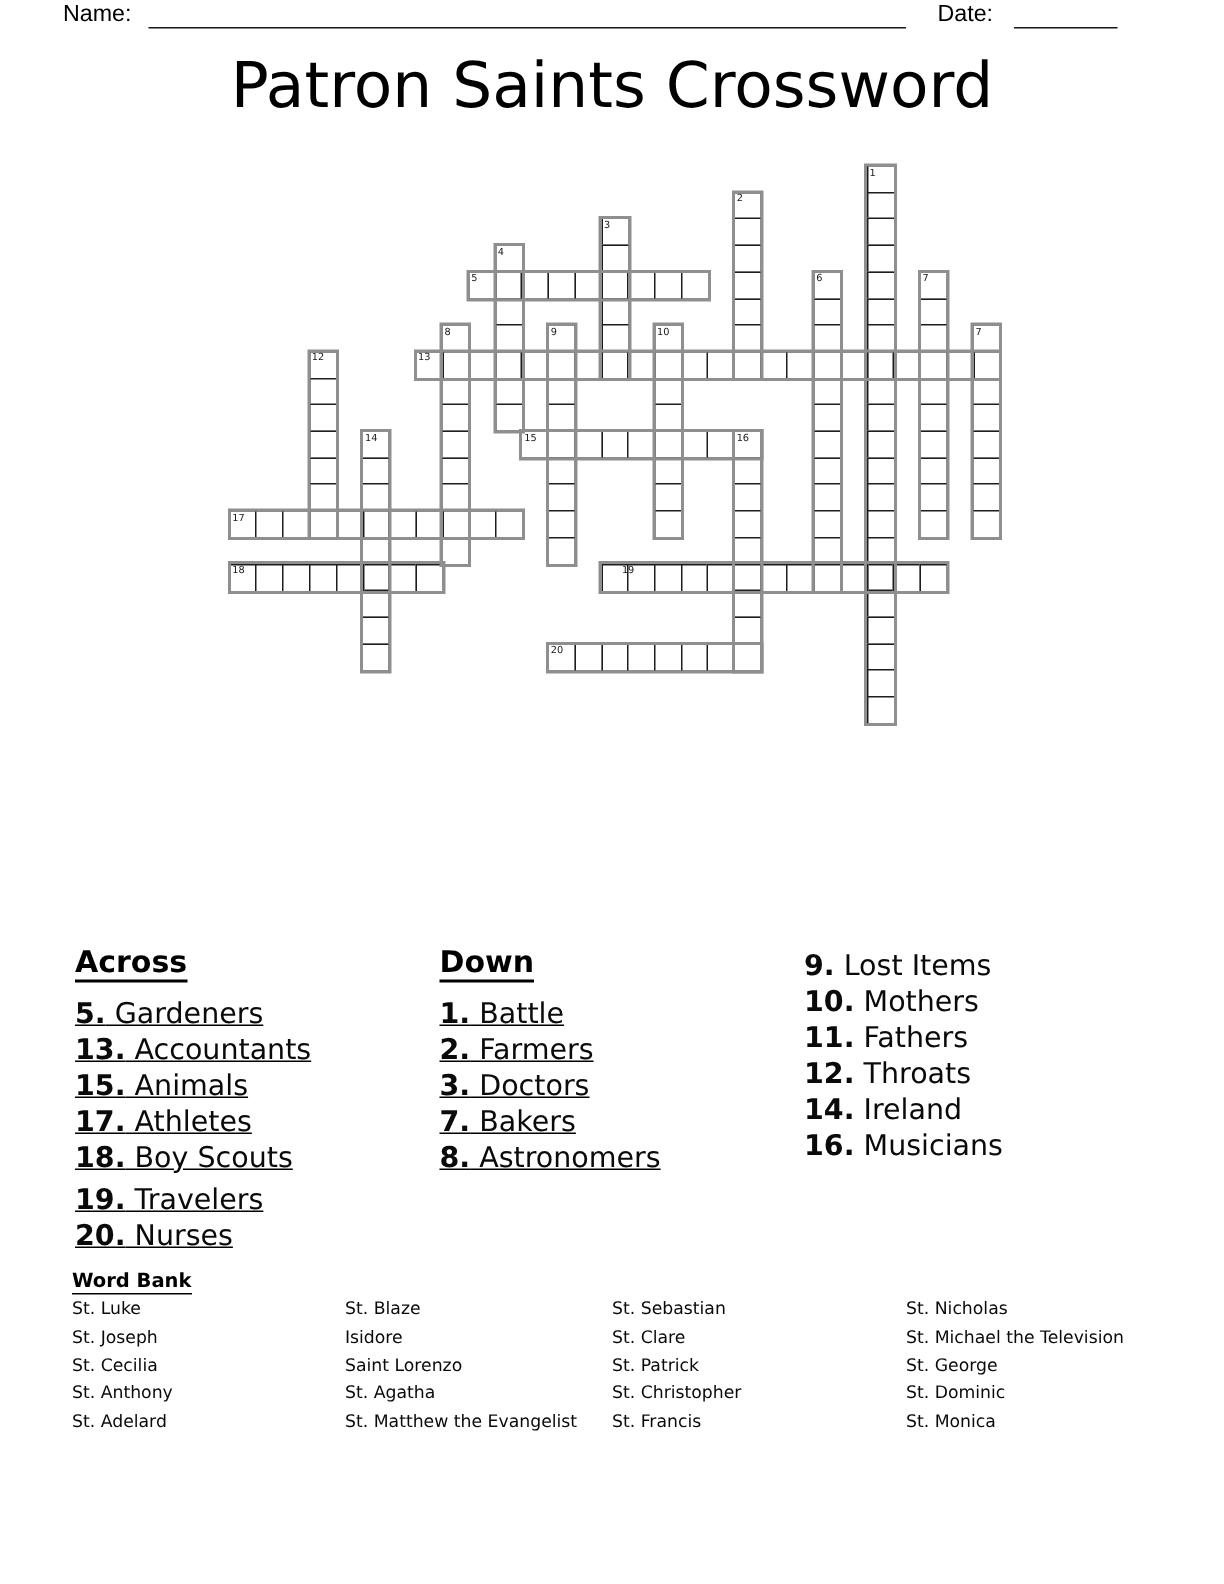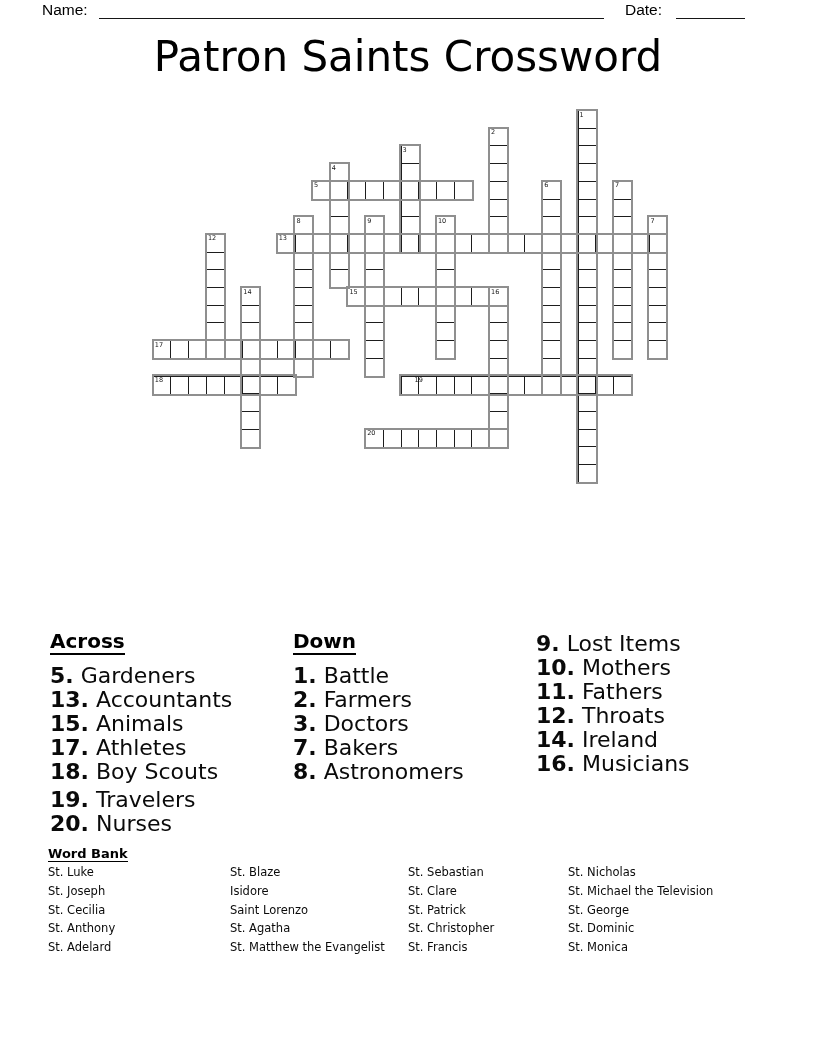--- a/index.html
+++ b/index.html
@@ -29,22 +29,22 @@
   .cellnum { position:absolute; font-size:6.5px; line-height:7px; color:#151515;
              font-family:"DejaVu Sans",sans-serif; }
 
   
   .clues-col { position:absolute; top:630px; }
   #across-col { left:50px;  width:235px; }
   #down-col   { left:293px; width:235px; }
   #down-col2  { left:536px; top:632px; width:240px; }
   .clue-heading { display:inline-block; font-size:20px; font-weight:700; color:#000;
                   border-bottom:2.2px solid #000; padding-bottom:1px; line-height:22px; }
-  .clue-items { margin-top:9px; }
-  .clue { font-size:22px; line-height:24px; color:#0a0a0a; white-space:nowrap; }
+  .clue-items { margin-top:9px;text-decoration:underline; }
+  .clue { font-size:19px; line-height:24px; color:#0a0a0a; white-space:nowrap; }
   .clue.gap { margin-top:4px; }
   .clue b { font-weight:700; }
 
   
   #word-bank { position:absolute; left:48px; top:843px; width:740px; height:120px; }
   #wb-heading { display:inline-block; font-size:13px; font-weight:700; color:#000;
                 border-bottom:1.8px solid #000; padding-bottom:0px; line-height:15px; }
   .wb-col { position:absolute; top:20px; }
   .wb-item { font-size:11.5px; line-height:18.8px; color:#0a0a0a; white-space:nowrap; }
 </style>
@@ -330,21 +330,21 @@
         <div class="wb-item">Isidore</div>
         <div class="wb-item">Saint Lorenzo</div>
         <div class="wb-item">St. Agatha</div>
         <div class="wb-item">St. Matthew the Evangelist</div>
       </div><div class="wb-col" style="left: 360px;">
         <div class="wb-item">St. Sebastian</div>
         <div class="wb-item">St. Clare</div>
         <div class="wb-item">St. Patrick</div>
         <div class="wb-item">St. Christopher</div>
         <div class="wb-item">St. Francis</div>
-      </div><div class="wb-col" style="left: 520px;">
+      </div><div class="wb-col" style="left: 556px;">
         <div class="wb-item">St. Nicholas</div>
         <div class="wb-item">St. Michael the Television</div>
         <div class="wb-item">St. George</div>
         <div class="wb-item">St. Dominic</div>
         <div class="wb-item">St. Monica</div>
       </div></div>
 
 </div>
 
 </body></html>

